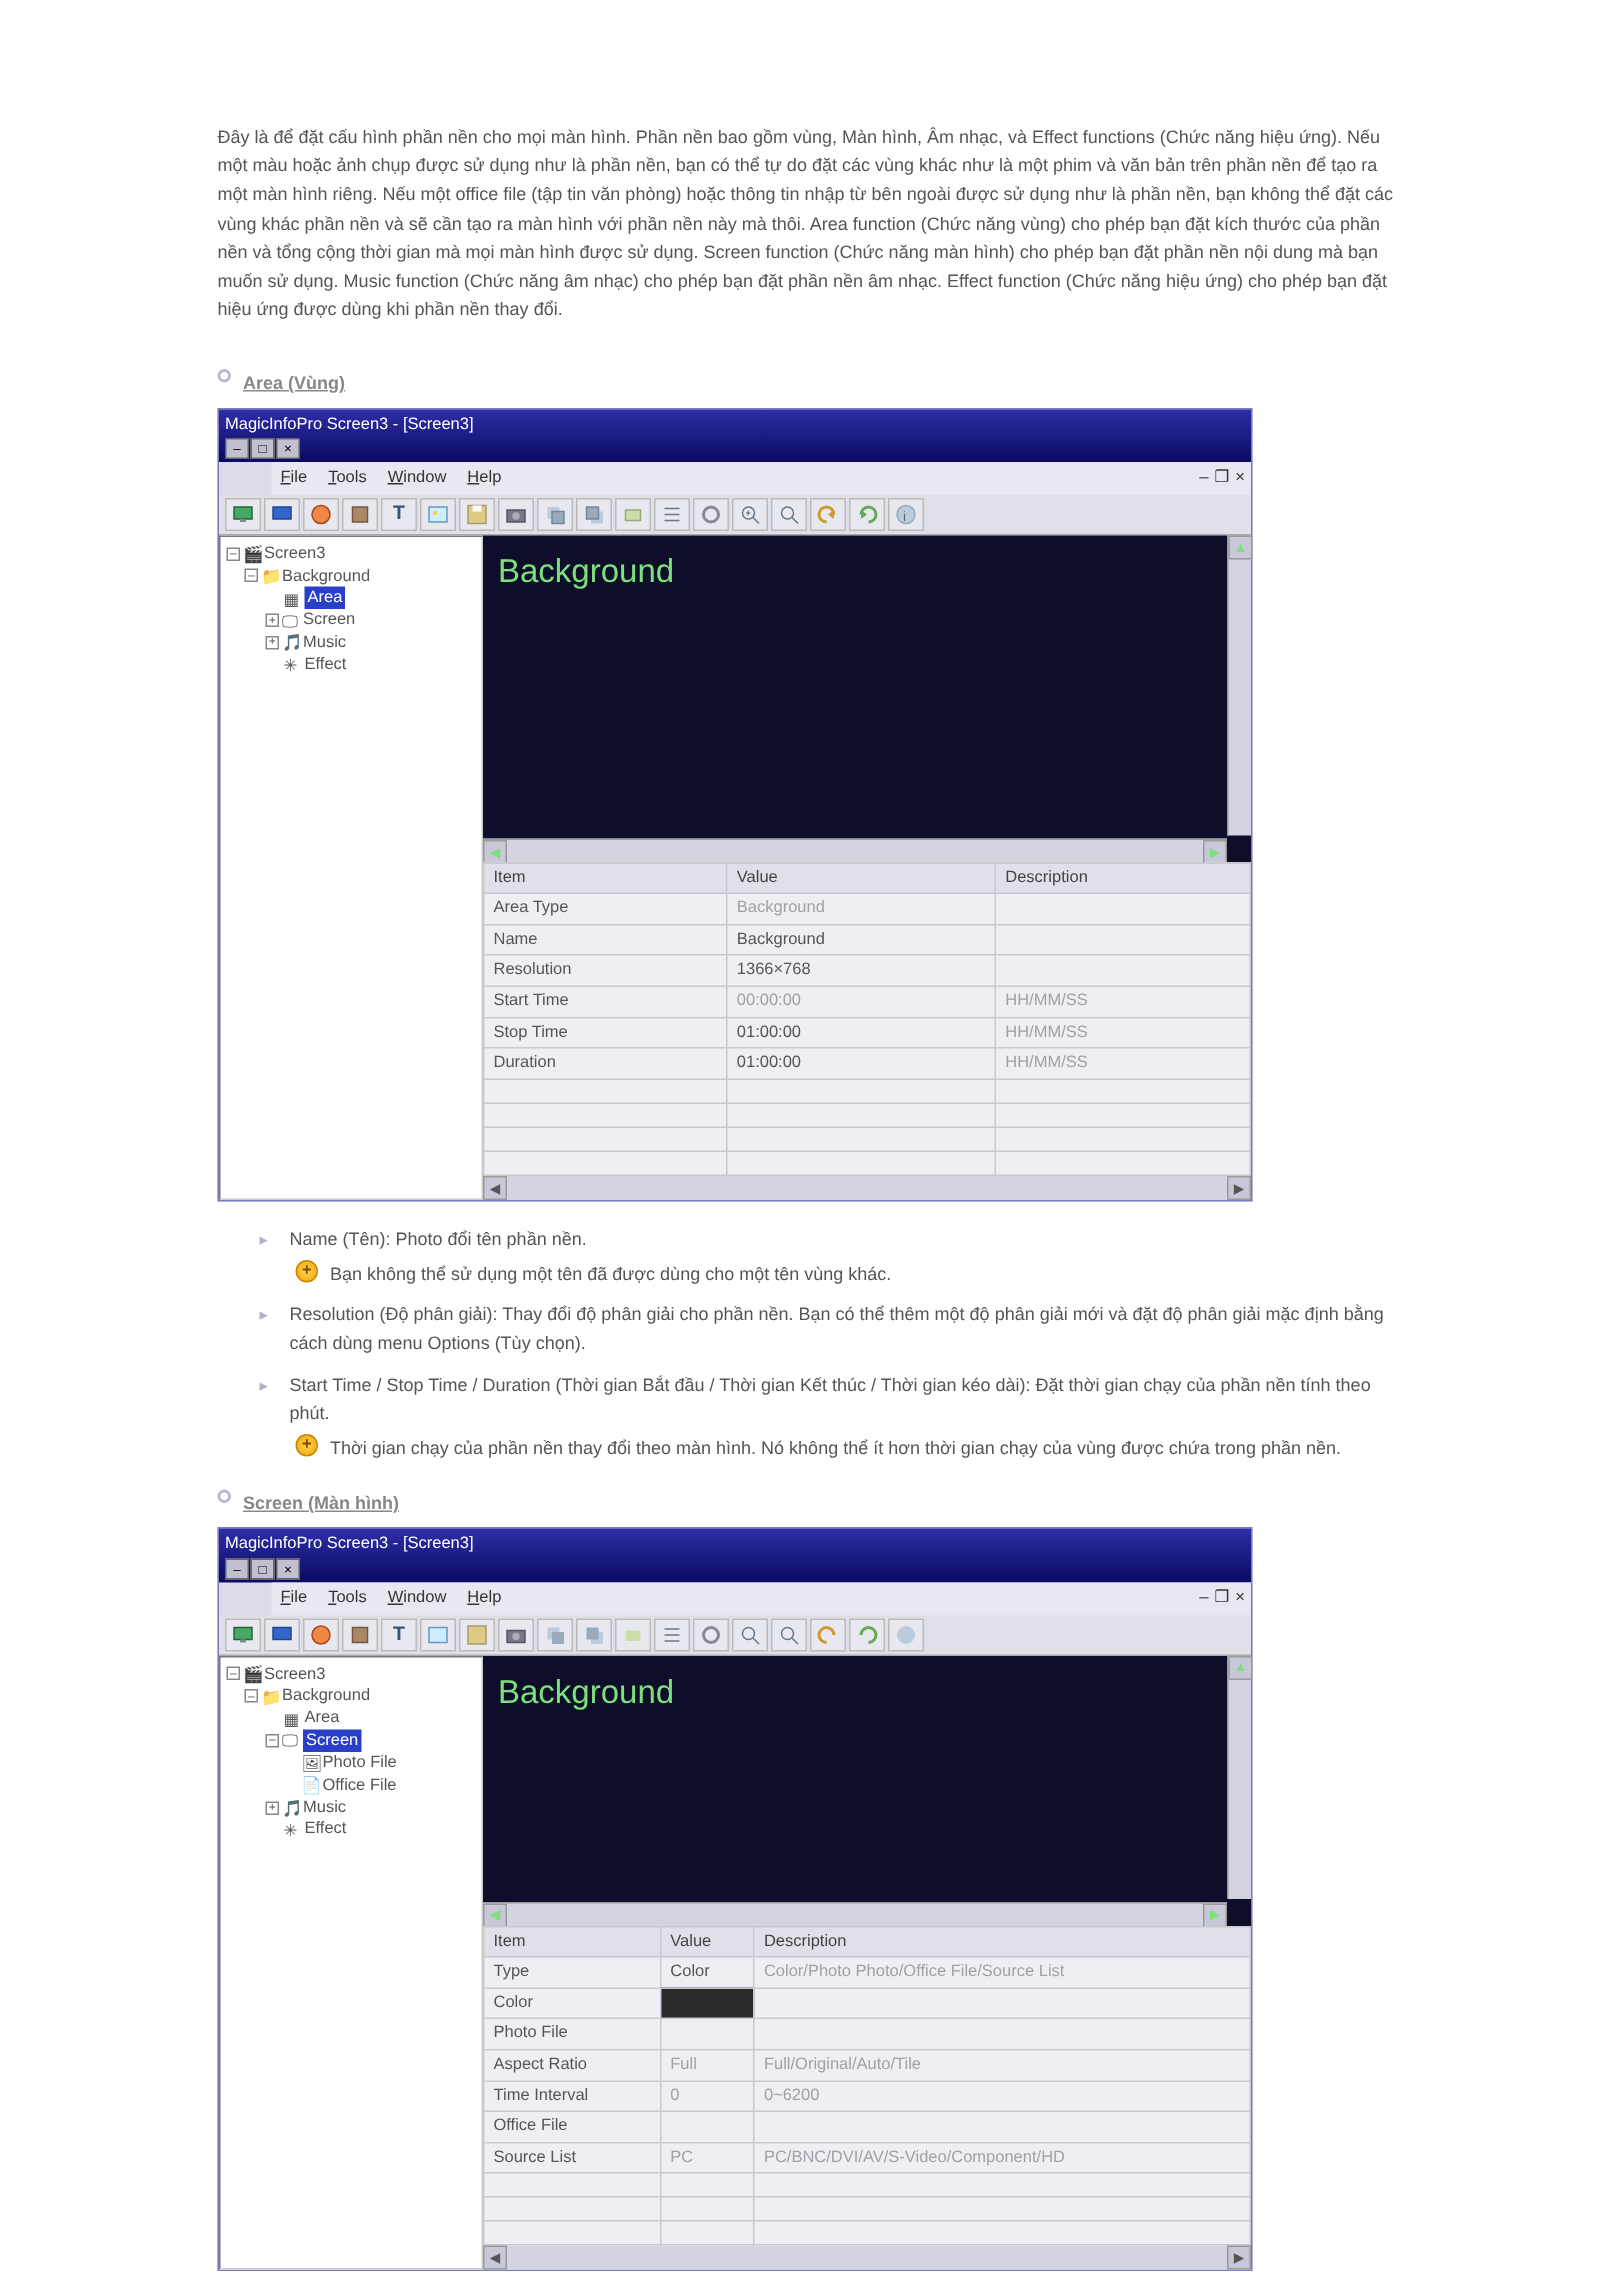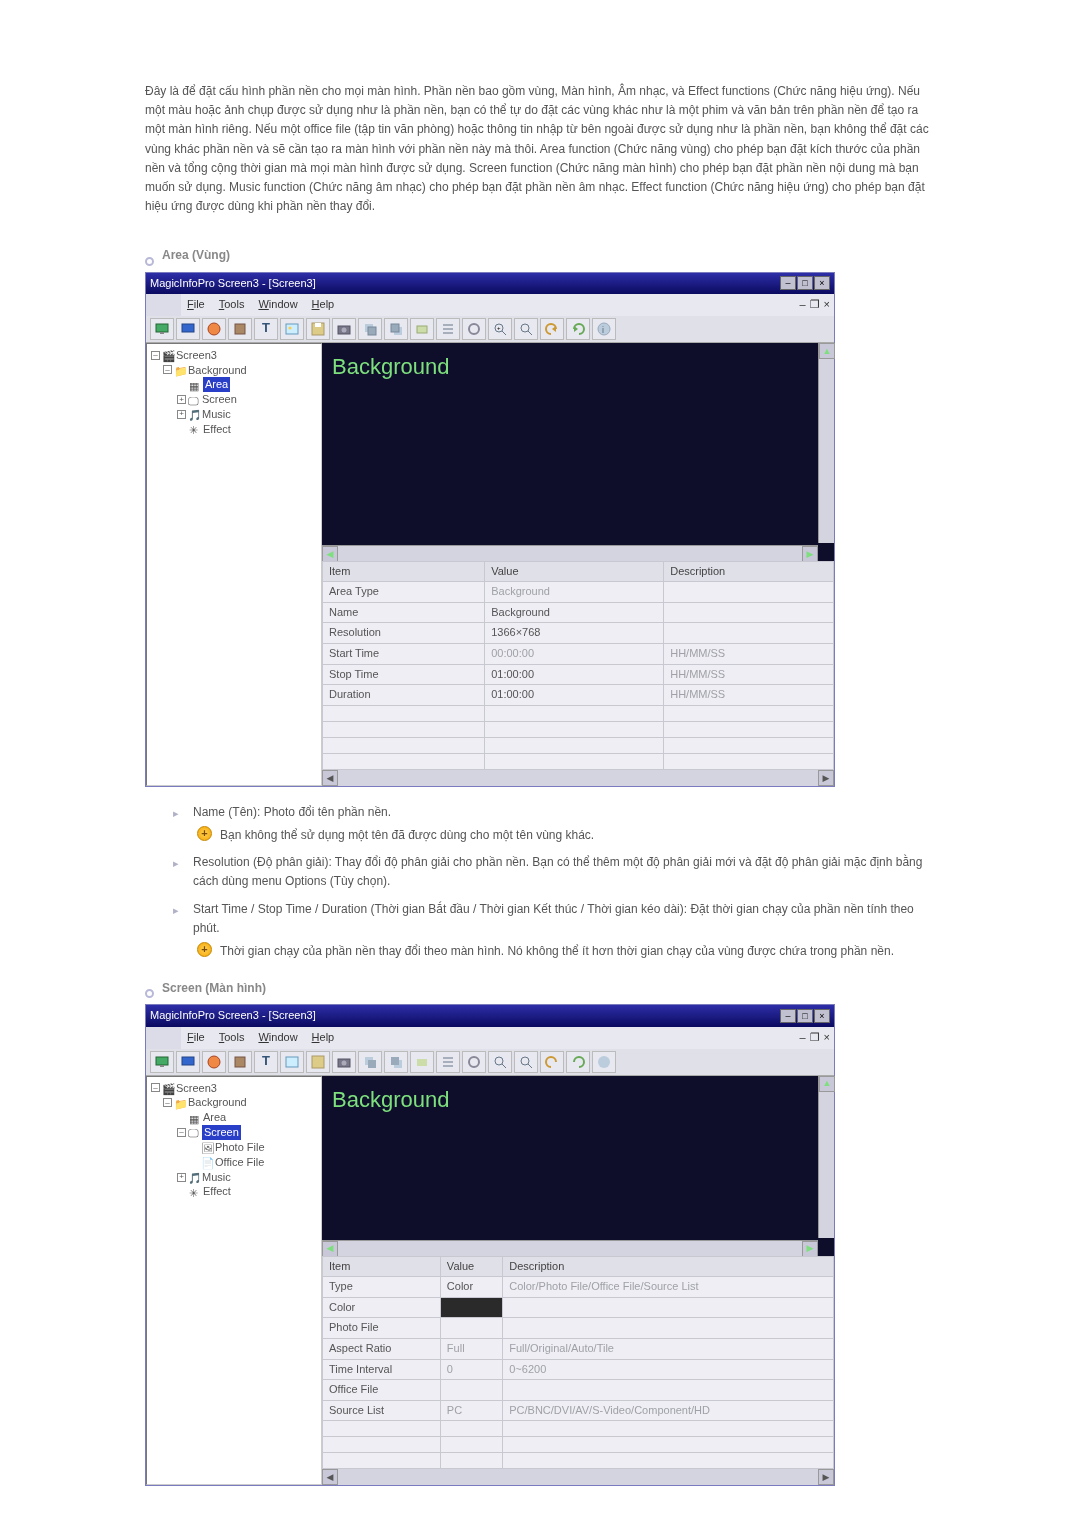--- a/index.html
+++ b/index.html
@@ -11,43 +11,45 @@
       width: 1080px;
       padding: 82px 145px 40px 145px;
       line-height: 1.6;
     }
     .intro-para { margin-bottom: 30px; }
     .section-header {
       color: #888;
       font-weight: bold;
       margin: 18px 0 6px 0;
       display: flex;
-      align-items: flex-end;
+      align-items: flex-start;
       gap: 8px;
+      text-decoration: underline;
     }
     .section-bullet {
       width: 9px; height: 9px;
       border: 2px solid #b8b8d8;
       border-radius: 50%;
       display: inline-block;
     }
     .app-window {
       border: 1px solid #7a7abf;
       background: #dcdce8;
       width: 690px;
       margin-bottom: 16px;
     }
     .titlebar {
       background: linear-gradient(#2e2ea8, #0a0a60);
       color: #fff;
       font-size: 11px;
       padding: 2px 4px;
       display: flex;
       justify-content: space-between;
-      align-items: center;
+      align-items: flex-start;
+      flex-direction: column;
     }
     .titlebar-icons { display: flex; gap: 1px; }
     .tb-btn {
       width: 16px; height: 14px; background: #c0c0d0; color:#000;
       font-size: 9px; display:flex; align-items:center; justify-content:center;
       border:1px solid #666;
     }
     .menubar {
       background: #e8e8f0;
       font-size: 11px;
@@ -579,21 +581,21 @@
         <table class="props-table">
           <tbody>
               <tr>
                 <th>Item</th>
                 <th>Value</th>
                 <th>Description</th>
               </tr>
           <tr>
                 <td>Type</td>
                 <td>Color</td>
-                <td class="grey">Color/Photo File/Office File/Source List</td>
+                <td class="grey">Color/Photo Photo/Office File/Source List</td>
               </tr>
           <tr>
                 <td>Color</td>
                 <td class="dark"></td>
                 <td></td>
               </tr>
           <tr>
                 <td>Photo File</td>
                 <td></td>
                 <td></td>

